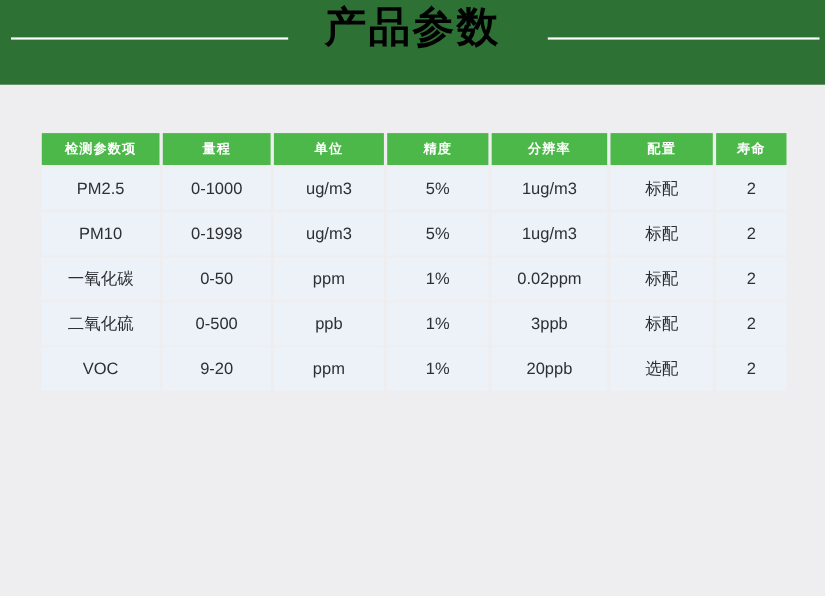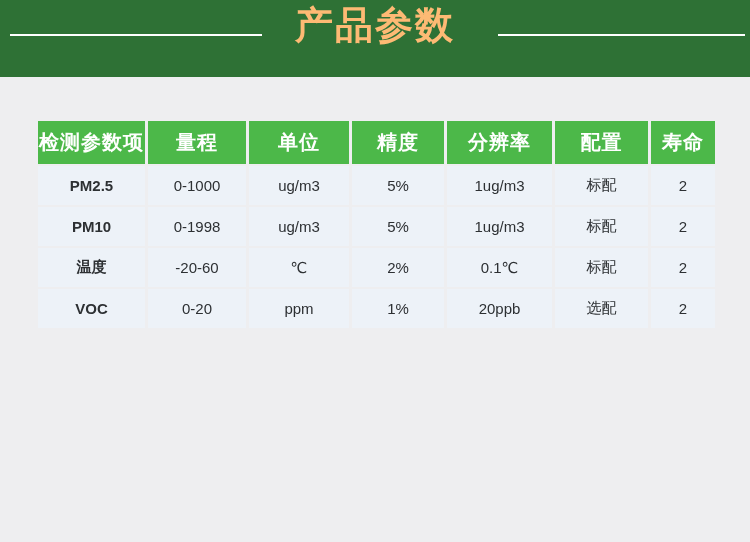--- a/index.html
+++ b/index.html
@@ -30,21 +30,21 @@
     top: 34px;
     height: 2px;
     background: #ffffff;
   }
   .banner-rule.left  { left: 10px;  width: 252px; }
   .banner-rule.right { left: 498px; width: 247px; }
 
   .banner-title {
     position: relative;
     z-index: 2;
-    color: #fdba74;
+    color: #000000;
     font-size: 38px;
     font-weight: bold;
     letter-spacing: 2px;
     line-height: 1;
     margin-top: -2px;
     white-space: nowrap;
   }
 
   
   .table-wrap {
@@ -60,36 +60,35 @@
     table-layout: fixed;
   }
   table.spec th,
   table.spec td {
     padding: 0;
     text-align: center;
     vertical-align: middle;
     font-weight: normal;
   }
   table.spec thead th {
-    height: 43px;
+    height: 29px;
     background: #4cb849;
     color: #ffffff;
-    font-size: 20px;
+    font-size: 12px;
     font-weight: bold;
     letter-spacing: 1px;
   }
   table.spec tbody td {
     height: 39px;
     background: #edf2f8;
     color: #2d3033;
     font-size: 15px;
   }
   table.spec tbody td.param {
     font-size: 15px;
-    font-weight: bold;
   }
 
   
   col.c1 { width: 107px; }
   col.c2 { width: 98px;  }
   col.c3 { width: 100px; }
   col.c4 { width: 92px;  }
   col.c5 { width: 105px; }
   col.c6 { width: 93px;  }
   col.c7 { width: 64px;  }
@@ -138,31 +137,40 @@
         <tr>
           <td class="param">PM10</td>
           <td>0-1998</td>
           <td>ug/m3</td>
           <td>5%</td>
           <td>1ug/m3</td>
           <td>标配</td>
           <td>2</td>
         </tr>
         <tr>
-          <td class="param">温度</td>
-          <td>-20-60</td>
-          <td>℃</td>
-          <td>2%</td>
-          <td>0.1℃</td>
+          <td class="param">一氧化碳</td>
+          <td>0-50</td>
+          <td>ppm</td>
+          <td>1%</td>
+          <td>0.02ppm</td>
+          <td>标配</td>
+          <td>2</td>
+        </tr>
+        <tr>
+          <td class="param">二氧化硫</td>
+          <td>0-500</td>
+          <td>ppb</td>
+          <td>1%</td>
+          <td>3ppb</td>
           <td>标配</td>
           <td>2</td>
         </tr>
         <tr>
           <td class="param">VOC</td>
-          <td>0-20</td>
+          <td>9-20</td>
           <td>ppm</td>
           <td>1%</td>
           <td>20ppb</td>
           <td>选配</td>
           <td>2</td>
         </tr>
       </tbody>
   </table>
 </div>
 

